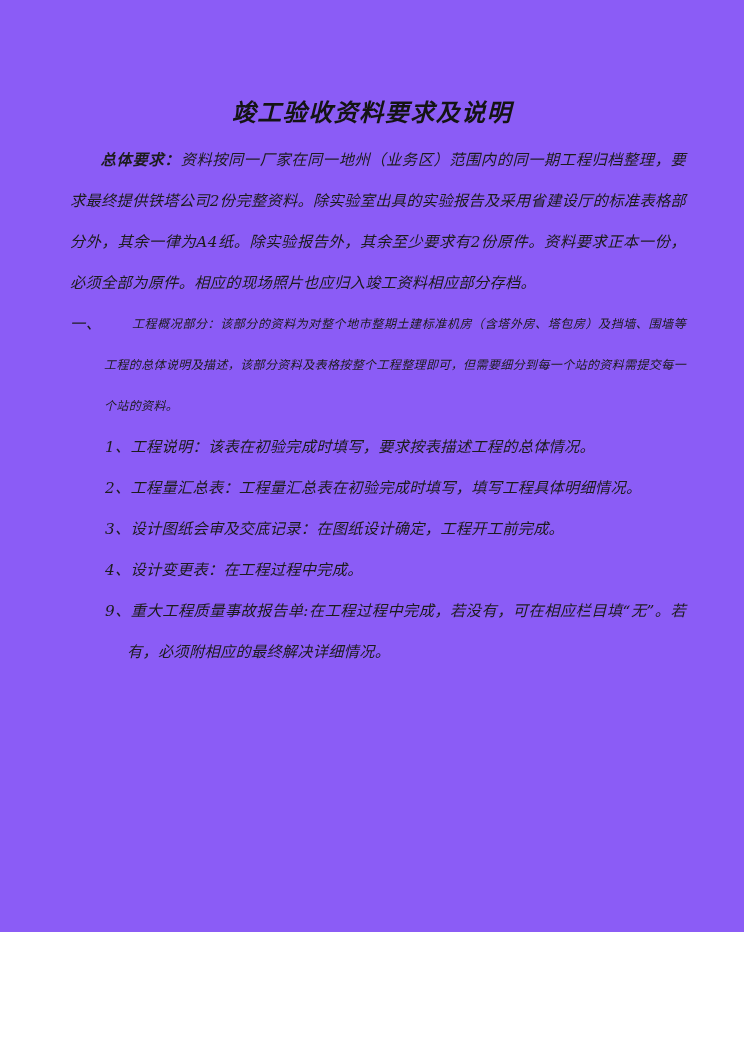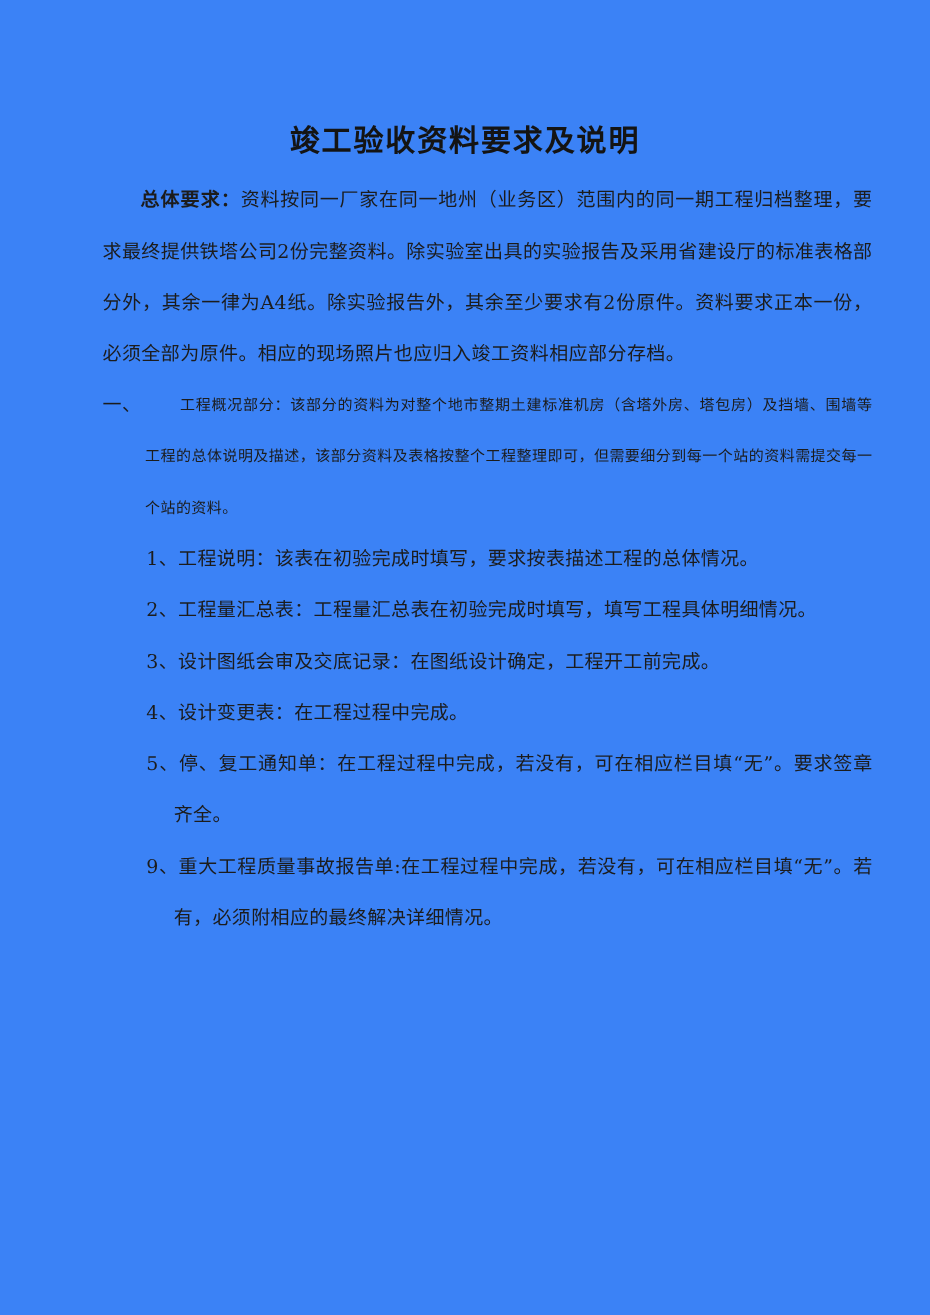--- a/index.html
+++ b/index.html
@@ -9,25 +9,26 @@
     background: #ffffff;
   }
 
   body {
     font-family: "DejaVu Serif", "Liberation Serif", serif;
   }
 
   .page {
     position: relative;
     width: 744px;
-    height: 1052px;
+    height: 932px;
     margin: 0 auto;
-    background: #3b82f6;
+    background: #8b5cf6;
     overflow: hidden;
     box-sizing: border-box;
+    font-style: italic;
   }
 
   
   .doc-title {
     position: absolute;
     top: 82px;
     left: 0;
     width: 744px;
     text-align: center;
     font-size: 24px;
@@ -35,21 +36,21 @@
     letter-spacing: 1.5px;
     color: #141414;
     line-height: 1.25;
     font-family: "DejaVu Serif", "Liberation Serif", serif;
   }
 
   
   .body-block {
     position: absolute;
     top: 140px;
-    left: 82px;
+    left: 70px;
     width: 616px;
   }
 
   .para {
     font-size: 15.2px;
     line-height: 41px;
     color: #1c1c1c;
     text-align: justify;
     text-justify: inter-ideograph;
     letter-spacing: 0.35px;
@@ -144,21 +145,18 @@
       <li class="item">
         <span class="item-num">2、</span><span>工程量汇总表：工程量汇总表在初验完成时填写，填写工程具体明细情况。</span>
       </li>
       <li class="item">
         <span class="item-num">3、</span><span>设计图纸会审及交底记录：在图纸设计确定，工程开工前完成。</span>
       </li>
       <li class="item">
         <span class="item-num">4、</span><span>设计变更表：在工程过程中完成。</span>
       </li>
       <li class="item">
-        <span class="item-num">5、</span><span>停、复工通知单：在工程过程中完成，若没有，可在相应栏目填“无”。要求签章齐全。</span>
-      </li>
-      <li class="item">
         <span class="item-num">9、</span><span>重大工程质量事故报告单:在工程过程中完成，若没有，可在相应栏目填“无”。若有，必须附相应的最终解决详细情况。</span>
       </li>
     </ol>
 
   </div>
 </div>
 
 </body></html>

